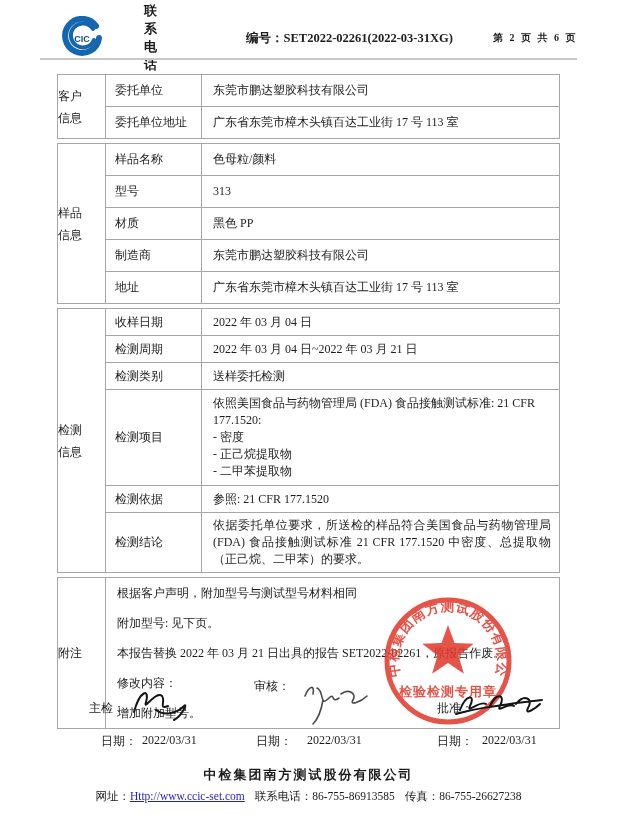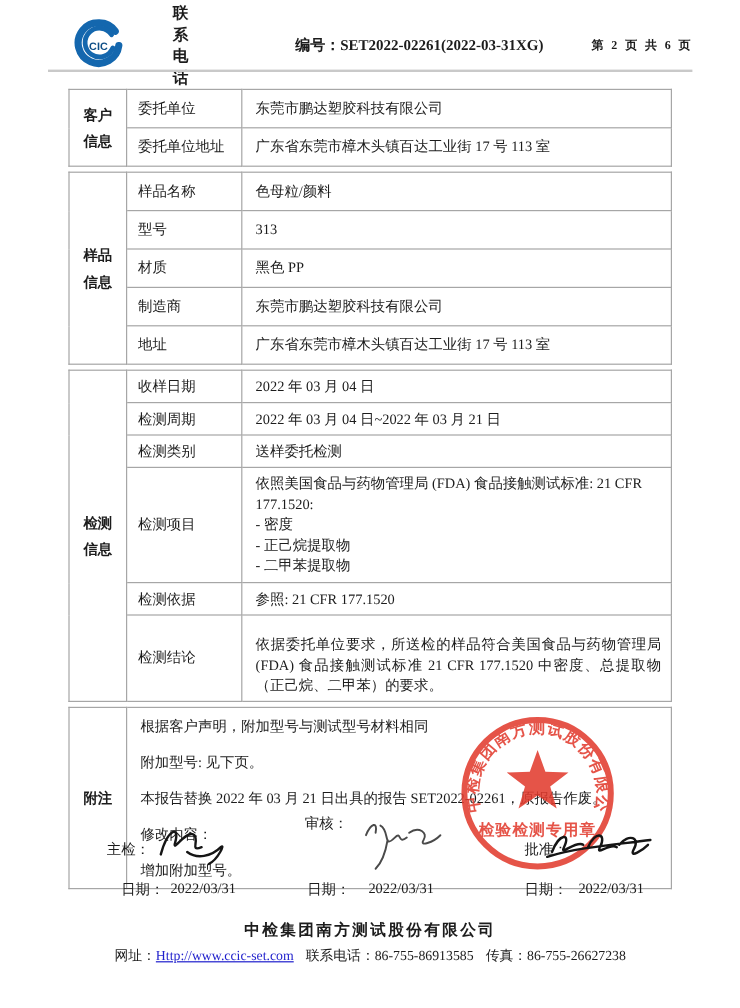--- a/index.html
+++ b/index.html
@@ -16,25 +16,25 @@
   .logo { width:44px; height:44px; flex:0 0 44px; }
   .hd-title { font-weight:bold; font-size:13px; margin-left:40px; letter-spacing:1px; }
   .hd-no { font-weight:bold; font-size:12.5px; margin-left:52px; white-space:nowrap;padding-left:36px; }
   .hd-page { font-weight:bold; font-size:10px; margin-left:40px; white-space:nowrap; letter-spacing:2px;text-align:right; }
   .header-rule { position:absolute; top:58px; left:40px; width:537px; border-top:2px solid #c9c9c9; }
 
   
   .tables { position:absolute; top:74px; left:57px; width:503px; }
   table.sec { border-collapse:collapse; width:503px; margin-bottom:4px; table-layout:fixed; }
   table.sec td { border:1px solid #a6a6a6; font-size:12px; vertical-align:middle; }
-  td.cat { width:48px; text-align:center; white-space:pre-line; line-height:22px;font-weight:bold; }
+  td.cat { width:48px; text-align:left; white-space:pre-line; line-height:22px; }
   td.lbl { width:96px; padding-left:9px; }
   td.val { padding-left:11px; padding-right:8px; line-height:17px; }
   .ml { white-space:pre-line; line-height:19px; padding-top:5px; padding-bottom:5px; }
-  .just { text-align:justify; line-height:16px; padding-top:16px; padding-bottom:4px;margin-top:12px; }
+  .just { text-align:justify; line-height:16px; padding-top:4px; padding-bottom:4px;margin-top:12px; }
   .r32 td { height:32px; }
   .r26 td { height:27px; }
   td.notes-val { padding-left:11px; white-space:pre-line; line-height:30px; height:108px; vertical-align:middle; }
 
   
   .sig-label { position:absolute; font-size:12px; color:#1c1c1c;margin-left:19px; }
   .sig-svg { position:absolute; }
   .date-val { position:absolute; font-size:12px; }
 
   

